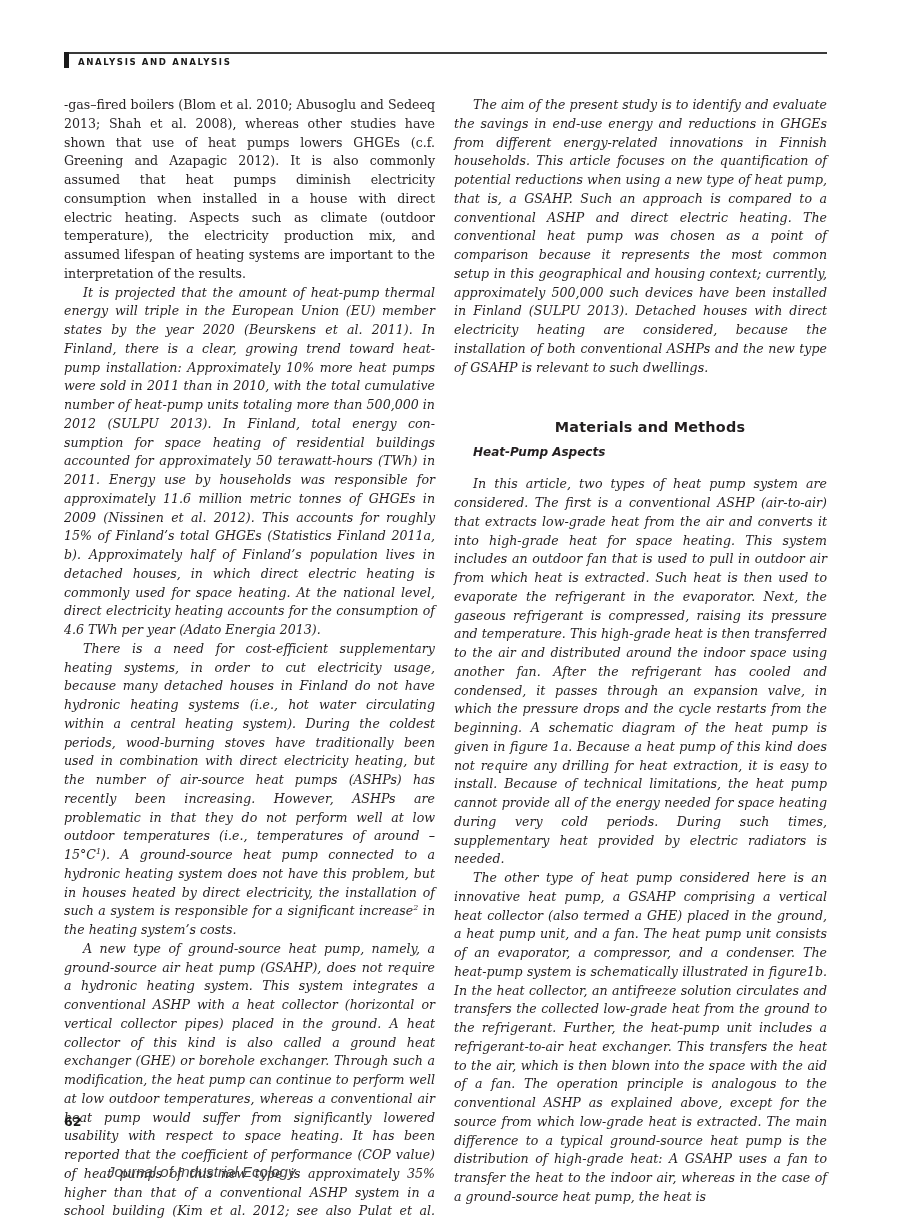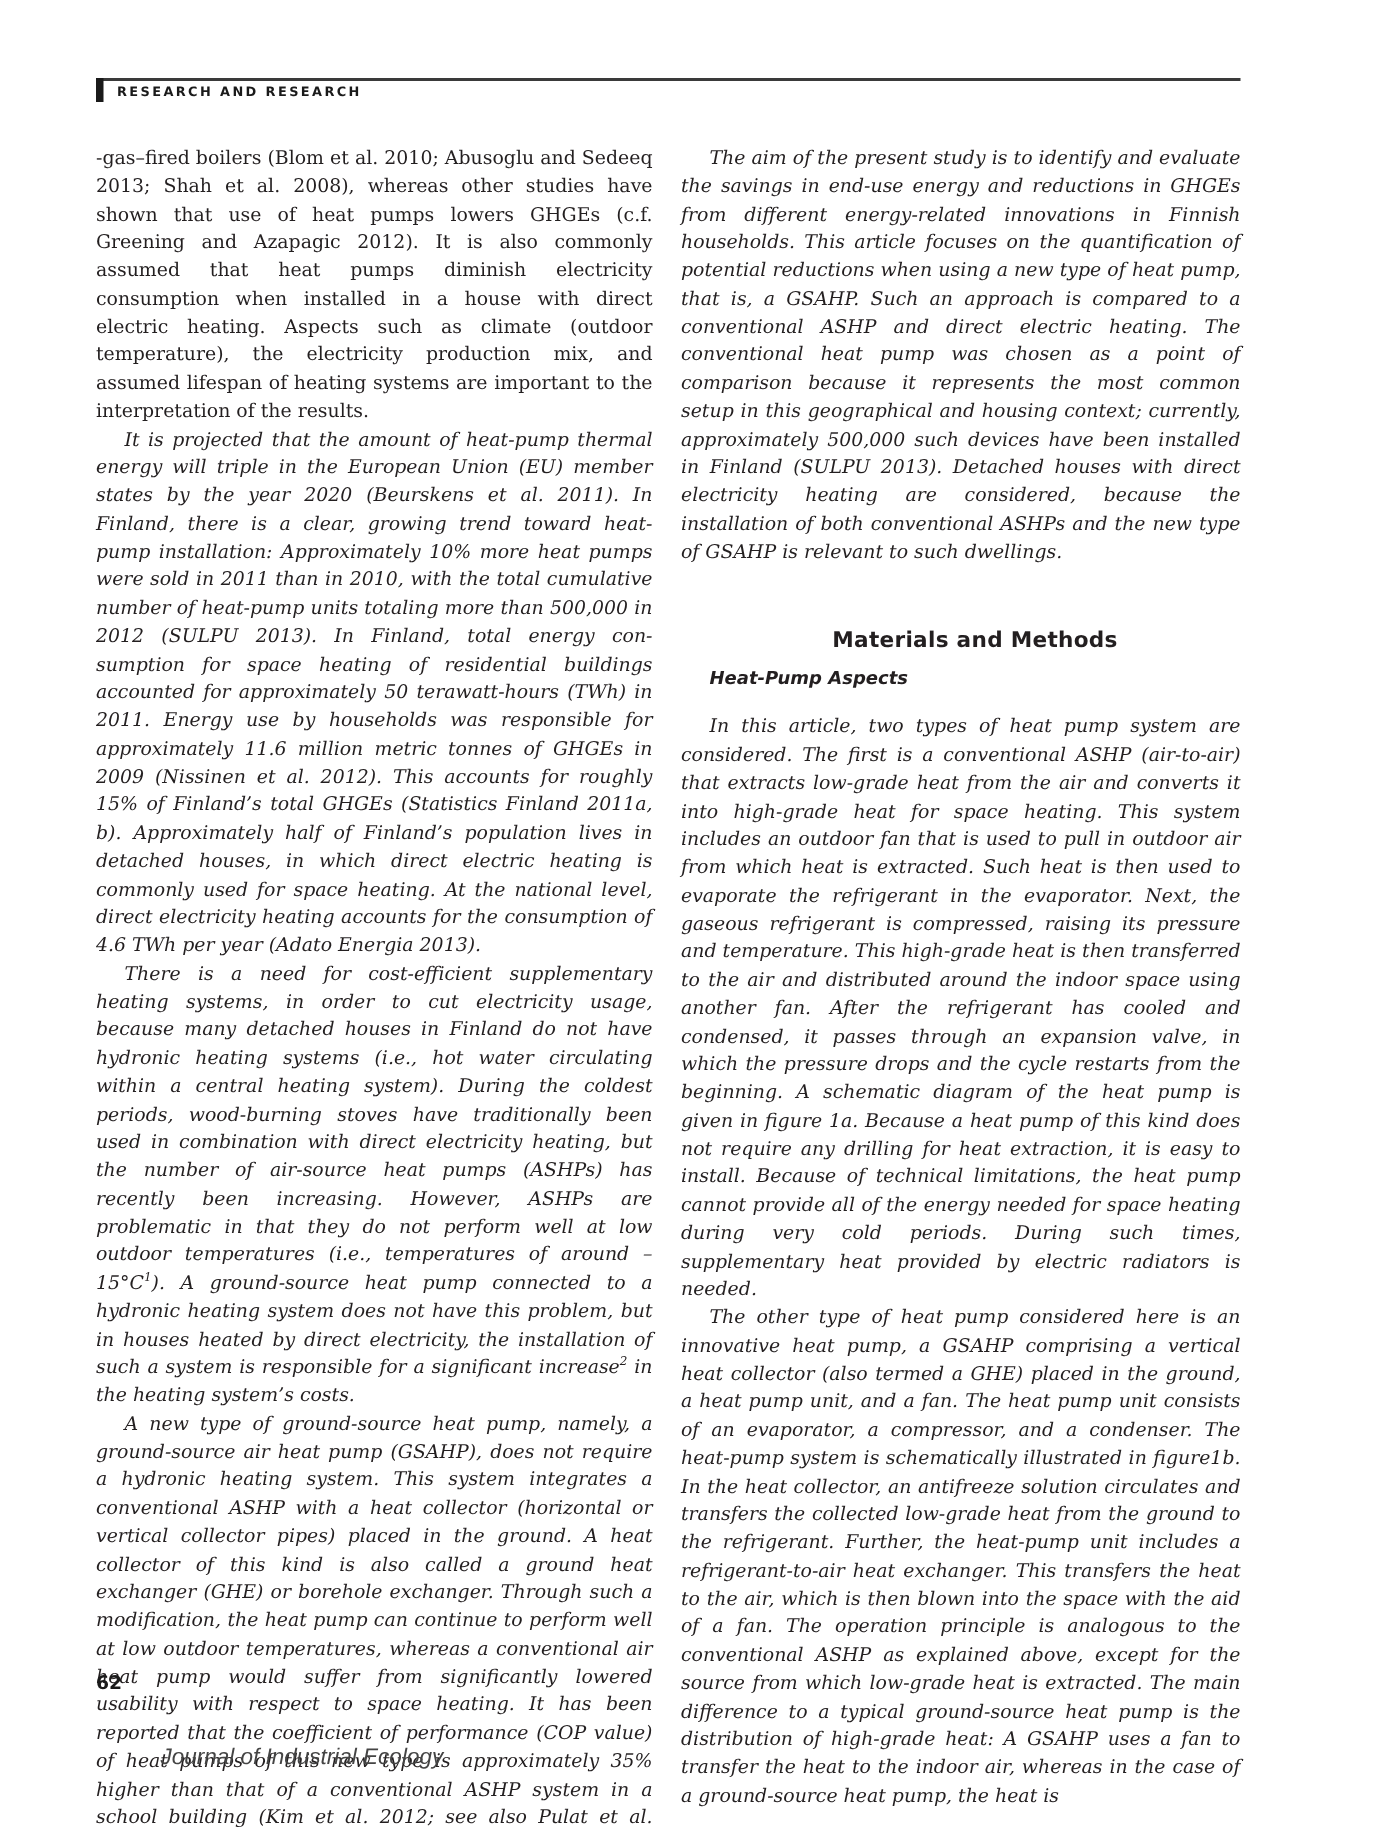--- a/index.html
+++ b/index.html
@@ -16,21 +16,21 @@
   .section-heading { font-family: "DejaVu Sans", sans-serif; font-weight: bold; font-size: 14.4px; margin: 39px 0 0 19px; line-height: 22px; letter-spacing: 0.2px; text-align: center; }
   .subsection-heading { font-family: "DejaVu Sans", sans-serif; font-weight: bold; font-style: italic; font-size: 12px; margin: 5px 0 14px 19px; line-height: 18px; text-align: left; }
   .footer-page { position: absolute; left: 64px; top: 1114px; font-family: "DejaVu Sans", sans-serif; font-weight: bold; font-size: 12.5px; color: #1a1a1a; }
   .footer-journal { position: absolute; left: 107px; top: 1163px; font-family: Liberation Sans, sans-serif; font-style: italic; font-size: 15px; color: #444; }
 </style>
 </head>
 <body>
 
 <div class="header-rule"></div>
 <div class="header-block"></div>
-<div class="header-label">RESEARCH AND RESEARCH</div>
+<div class="header-label">ANALYSIS AND ANALYSIS</div>
 
 <div class="col left">
   <p>-gas–fired boilers (Blom et al. 2010; Abusoglu and Sedeeq 2013; Shah et al. 2008), whereas other studies have shown that use of heat pumps lowers GHGEs (c.f. Greening and Azapagic 2012). It is also commonly assumed that heat pumps diminish electric­ity consumption when installed in a house with direct electric heating. Aspects such as climate (outdoor temperature), the electricity production mix, and assumed lifespan of heating sys­tems are important to the interpretation of the results.</p>
   <p class="indent">It is projected that the amount of heat-pump thermal energy will triple in the European Union (EU) member states by the year 2020 (Beurskens et al. 2011). In Finland, there is a clear, growing trend toward heat-pump installation: Approximately 10% more heat pumps were sold in 2011 than in 2010, with the total cumulative number of heat-pump units totaling more than 500,000 in 2012 (SULPU 2013). In Finland, total energy con­sumption for space heating of residential buildings accounted for approximately 50 terawatt-hours (TWh) in 2011. Energy use by households was responsible for approximately 11.6 million metric tonnes of GHGEs in 2009 (Nissinen et al. 2012). This accounts for roughly 15% of Finland’s total GHGEs (Statistics Finland 2011a, b). Approximately half of Finland’s population lives in detached houses, in which direct electric heating is commonly used for space heating. At the national level, direct electricity heating accounts for the consumption of 4.6 TWh per year (Adato Energia 2013).</p>
   <p class="indent"><span>There is a need for cost-efficient supplementary heating sys­tems, in order to cut electricity usage, because many detached houses in Finland do not have hydronic heating systems (i.e., hot water circulating within a central heating system). Dur­ing the coldest periods, wood-burning stoves have traditionally been used in combination with direct electricity heating, but the number of air-source heat pumps (ASHPs) has recently been increasing. However, ASHPs are problematic in that they do not perform well at low outdoor temperatures (i.e., tempera­tures of around –15°C</span><sup>1</sup><span>). A ground-source heat pump connected to a hydronic heating system does not have this problem, but in houses heated by direct electricity, the installation of such a system is responsible for a significant increase</span><sup>2</sup><span> in the heating system’s costs.</span></p>
   <p class="indent">A new type of ground-source heat pump, namely, a ground-source air heat pump (GSAHP), does not require a hydronic heating system. This system integrates a conventional ASHP with a heat collector (horizontal or vertical collector pipes) placed in the ground. A heat collector of this kind is also called a ground heat exchanger (GHE) or borehole exchanger. Through such a modification, the heat pump can continue to perform well at low outdoor temperatures, whereas a conventional air heat pump would suffer from significantly lowered usability with respect to space heating. It has been reported that the coefficient of performance (COP value) of heat pumps of this new type is approximately 35% higher than that of a conventional ASHP system in a school building (Kim et al. 2012; see also Pulat et al. [2009] on a study of an experimental GSAHP system in Turkey). It should be noted that we are not, here, referring to ground-coupled heat exchangers, also known as earth-air heat exchangers, or earth tubes, and so on, that can be also</p>
 </div>
 
 <div class="col right">
   <p class="indent">The aim of the present study is to identify and evaluate the savings in end-use energy and reductions in GHGEs from differ­ent energy-related innovations in Finnish households. This ar­ticle focuses on the quantification of potential reductions when using a new type of heat pump, that is, a GSAHP. Such an approach is compared to a conventional ASHP and direct elec­tric heating. The conventional heat pump was chosen as a point of comparison because it represents the most common setup in this geographical and housing context; currently, approximately 500,000 such devices have been installed in Finland (SULPU 2013). Detached houses with direct electricity heating are con­sidered, because the installation of both conventional ASHPs and the new type of GSAHP is relevant to such dwellings.</p>

